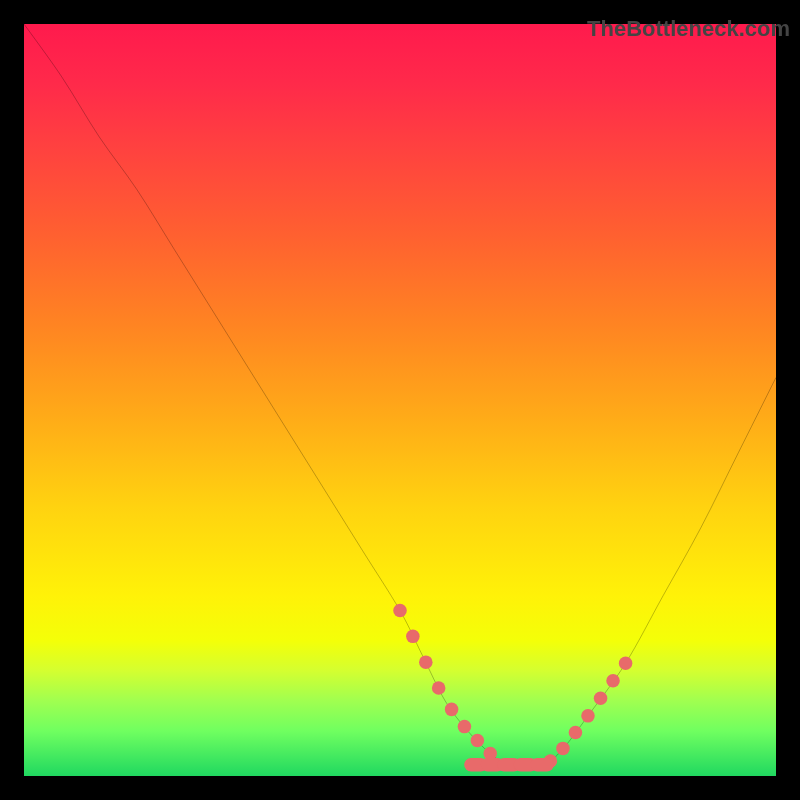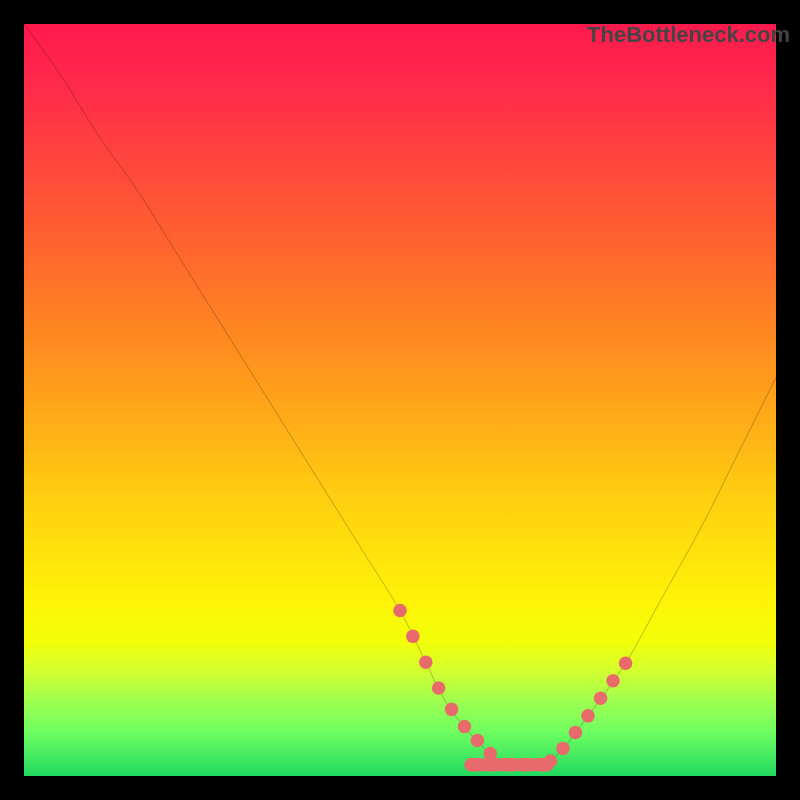--- a/index.html
+++ b/index.html
@@ -6,21 +6,21 @@
     margin: 0;
     padding: 0;
     width: 800px;
     height: 800px;
     background: #000;
     position: relative;
     font-family: Arial, Helvetica, sans-serif;
   }
   .watermark {
     position: absolute;
-    top: 22px;
+    top: 16px;
     right: 10px;
     color: #444;
     font-size: 22px;
     font-weight: bold;
     z-index: 10;
     pointer-events: none;
     margin-left: 32px;
   }
   .plot-area {
     position: absolute;

